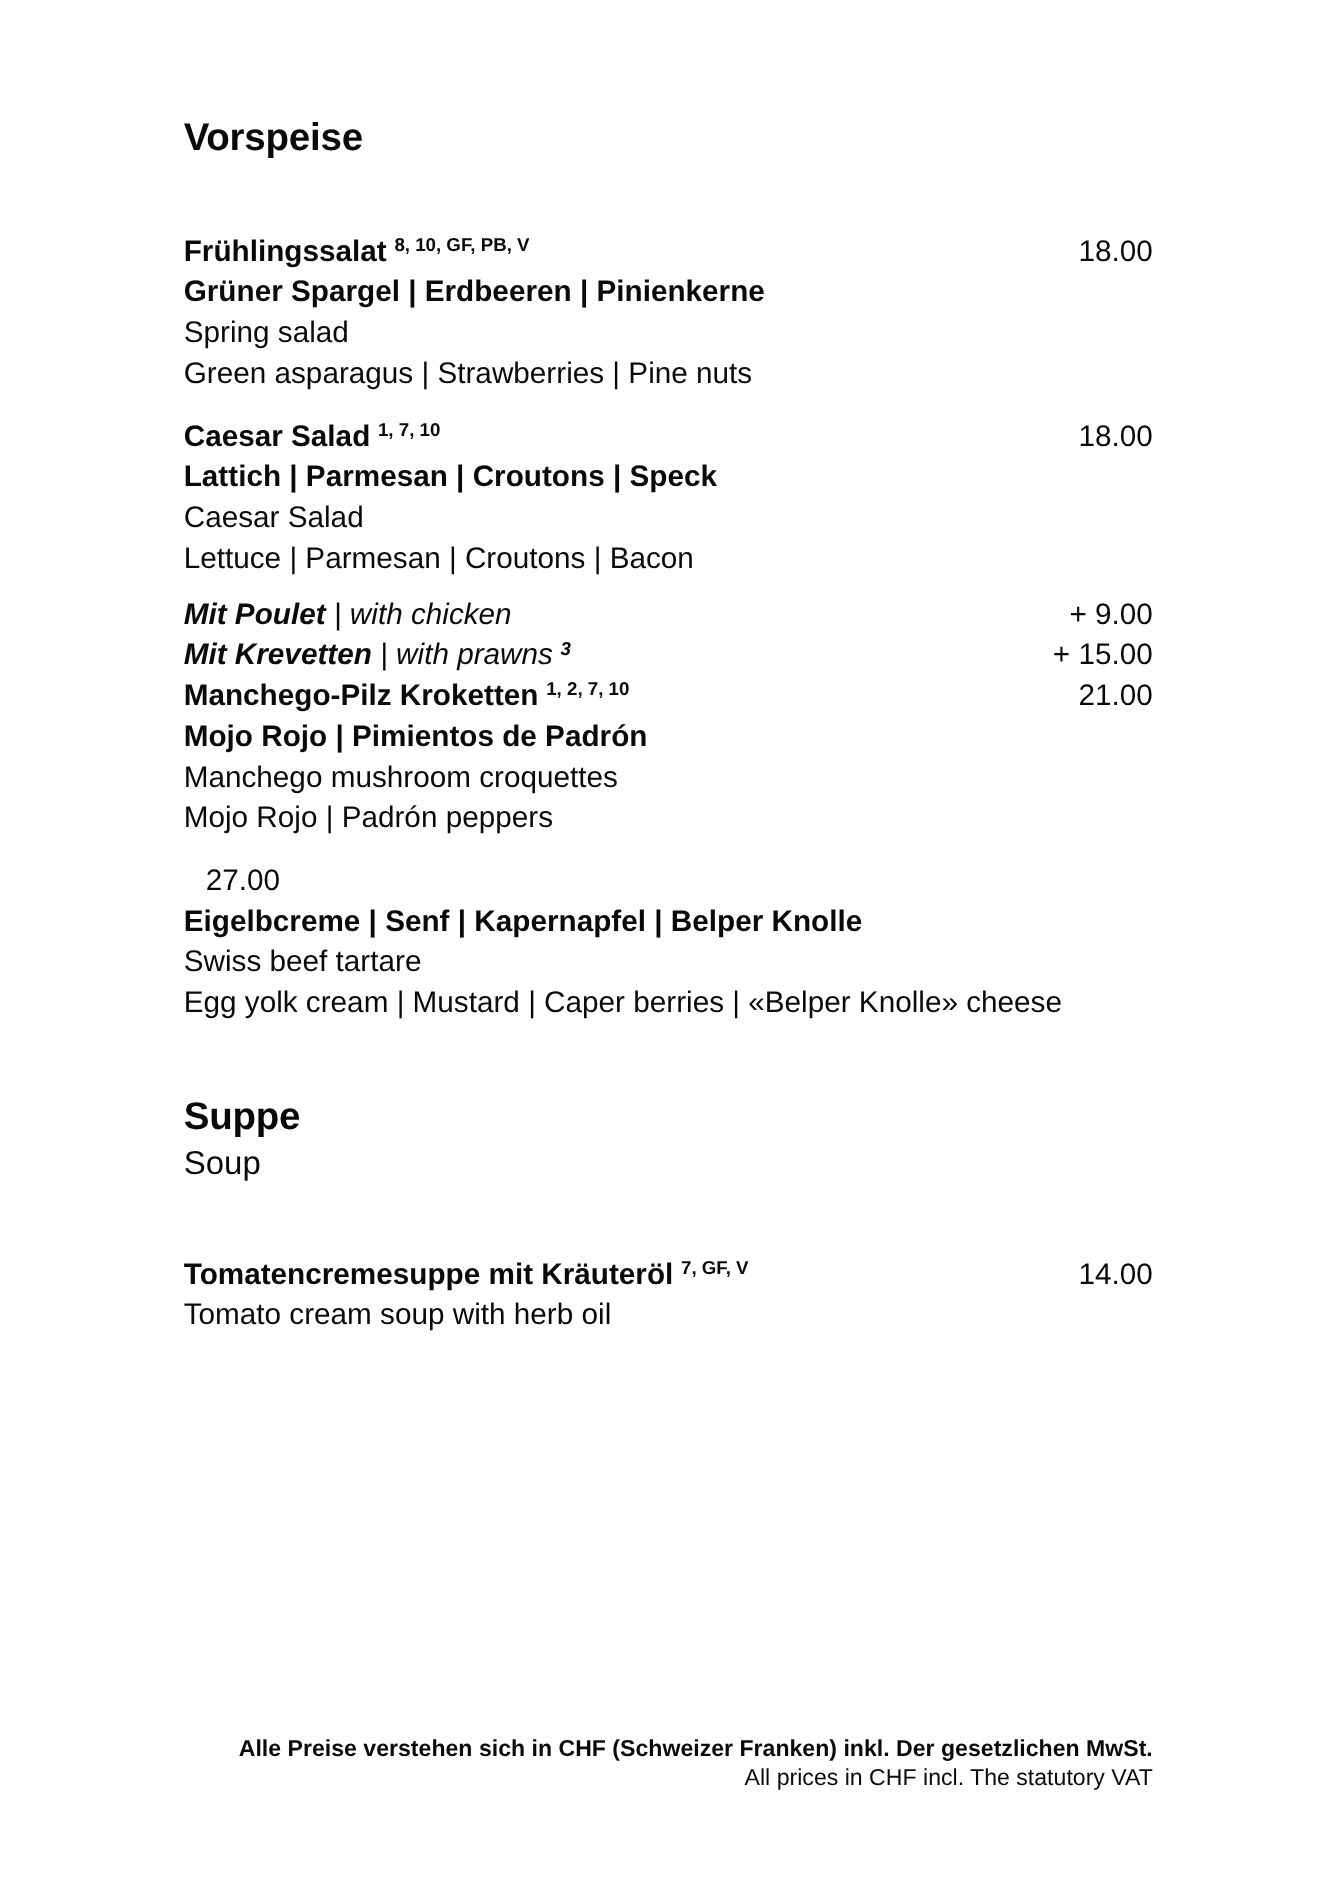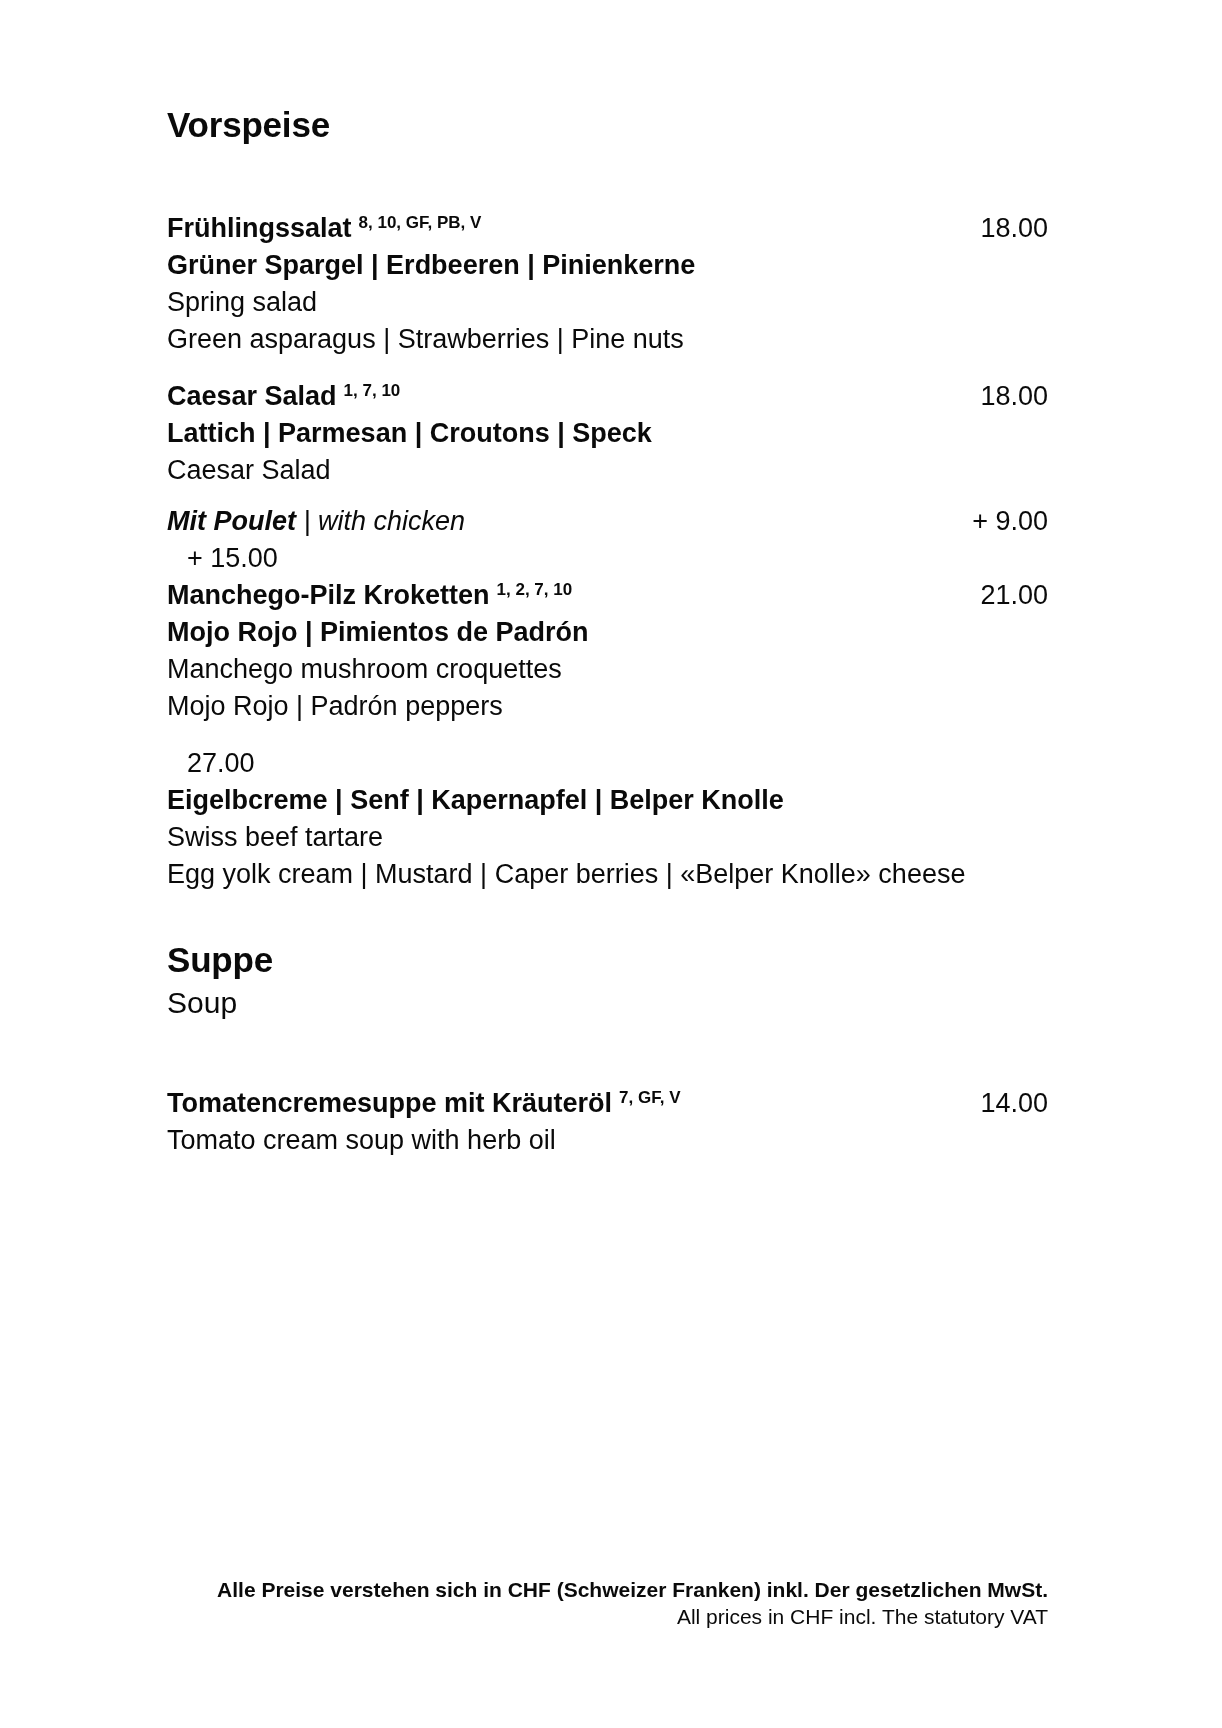--- a/index.html
+++ b/index.html
@@ -14,21 +14,21 @@
     width: 1212px;
     height: 1728px;
     margin: 0 auto;
     background: #ffffff;
     overflow: hidden;
   }
   .content {
     padding: 102px 169px 0 162px;
   }
   
-  .section + .section { margin-top: 44px; }
+  .section + .section { margin-top: 62px; }
   .section-header { margin-bottom: 62px; }
   .sec-heading-de {
     font-size: 35px;
     font-weight: 700;
     line-height: 46px;
     letter-spacing: -0.2px;
   }
   .sec-heading-en {
     font-size: 30px;
     font-weight: 400;
@@ -114,28 +114,30 @@
         <div class="line">Green asparagus | Strawberries | Pine nuts</div>
       </div>
 
       <div class="dish">
         <div class="line title-line">
           <span><span class="dish-name">Caesar Salad</span><sup class="allergens">1, 7, 10</sup></span>
           <span class="price">18.00</span>
         </div>
         <div class="line bold">Lattich | Parmesan | Croutons | Speck</div>
         <div class="line">Caesar Salad</div>
+        <div class="line">Lettuce | Parmesan | Croutons | Bacon</div>
       </div>
 
       <div class="supplements">
         <div class="supp-line">
           <span><span class="supp-de">Mit Poulet</span><span class="supp-sep"> <span>|</span> </span><span class="supp-en">with chicken</span></span>
           <span class="price">+ 9.00</span>
         </div>
         <div class="supp-line">
+          <span><span class="supp-de">Mit Krevetten</span><span class="supp-sep"> <span>|</span> </span><span class="supp-en">with prawns</span><sup class="allergens">3</sup></span>
           <span class="price">+ 15.00</span>
         </div>
       </div>
 
       <div class="dish">
         <div class="line title-line">
           <span><span class="dish-name">Manchego-Pilz Kroketten</span><sup class="allergens">1, 2, 7, 10</sup></span>
           <span class="price">21.00</span>
         </div>
         <div class="line bold">Mojo Rojo | Pimientos de Padrón</div>

